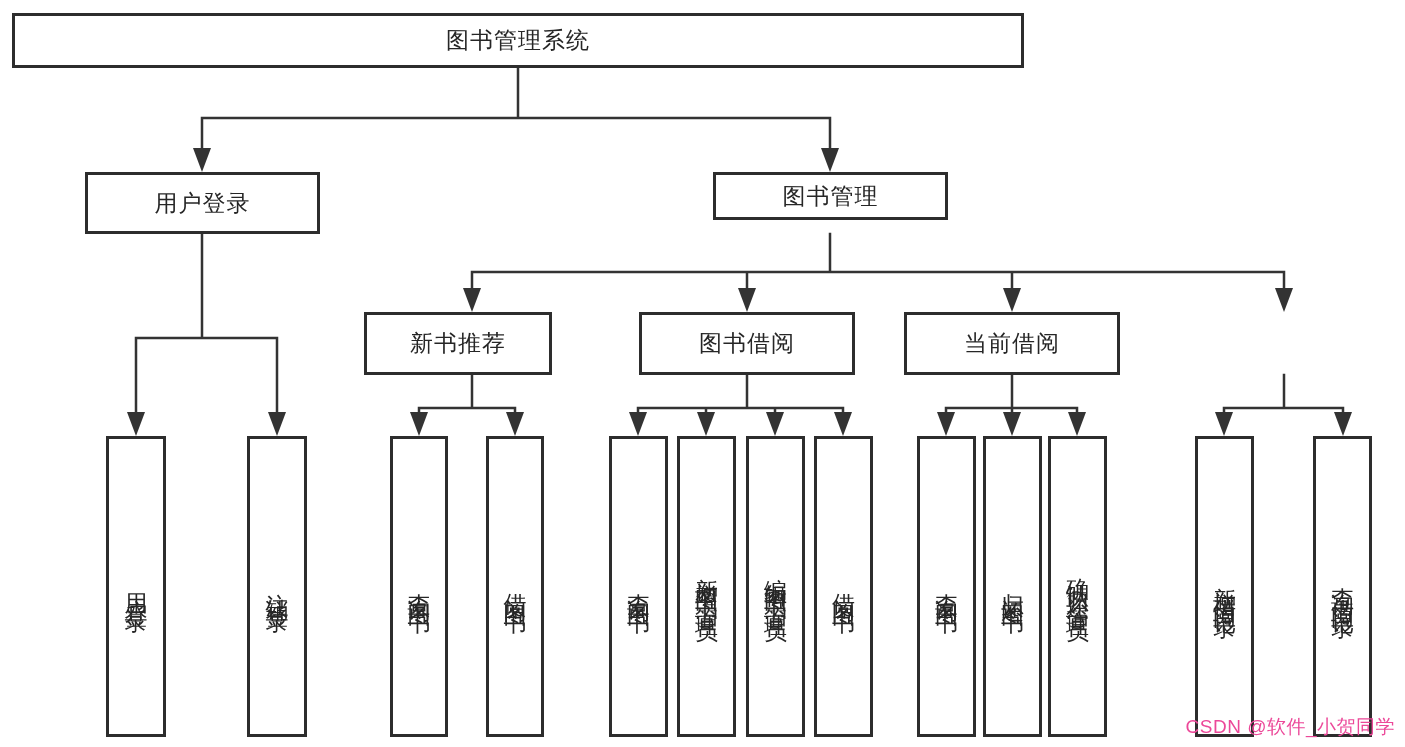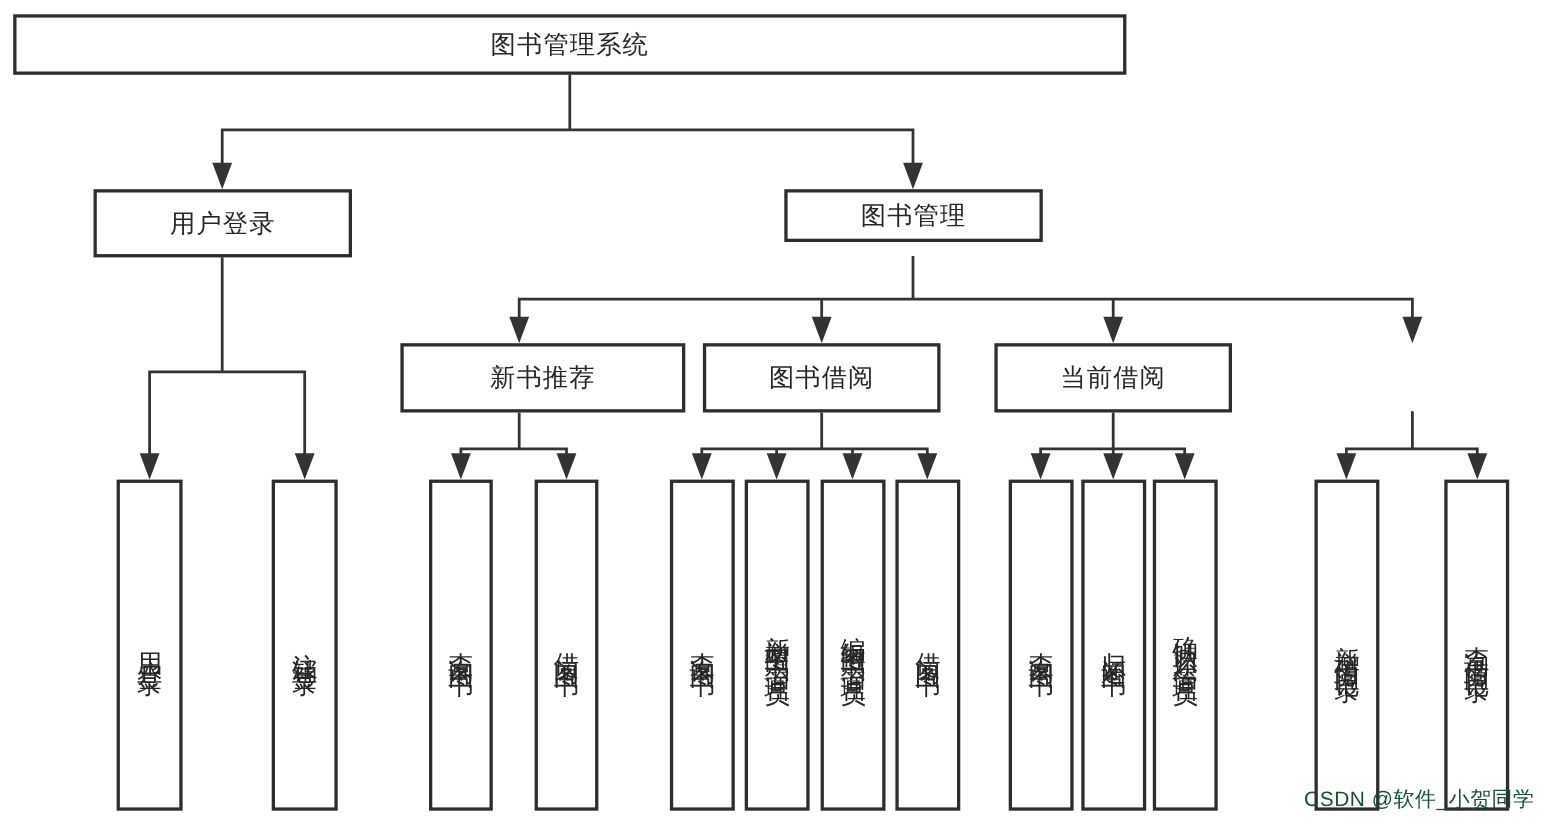--- a/index.html
+++ b/index.html
@@ -32,21 +32,21 @@
     font-size:23px;
     letter-spacing:6px;
     line-height:1;
   }
   .watermark{
     position:absolute;
     top:714px;
     right:10px;
     font-size:19px;
     letter-spacing:0.5px;
-    color:#14532d;
+    color:#ec4899;
   }
 </style>
 </head>
 <body>
 
 <div class="canvas">
 
   <svg class="wires" viewBox="0 0 1405 747" xmlns="http://www.w3.org/2000/svg">
     <g stroke="#333333" stroke-width="2.5" fill="none" stroke-linecap="square">
       <path d="M518,68 V118 M202,118 H830 M202,118 V150 M830,118 V150"></path>
@@ -84,21 +84,21 @@
     <span class="label">图书管理系统</span>
   </div>
 
   <div class="box h" style="left:85px;top:172px;width:235px;height:62px">
     <span class="label">用户登录</span>
   </div>
   <div class="box h" style="left:713px;top:172px;width:235px;height:48px">
     <span class="label">图书管理</span>
   </div>
 
-  <div class="box h" style="left:364px;top:312px;width:259px;height:63px">
+  <div class="box h" style="left:364px;top:312px;width:188px;height:63px">
     <span class="label">新书推荐</span>
   </div>
   <div class="box h" style="left:639px;top:312px;width:216px;height:63px">
     <span class="label">图书借阅</span>
   </div>
   <div class="box h" style="left:904px;top:312px;width:216px;height:63px">
     <span class="label">当前借阅</span>
   </div>
 
   <div class="box v" style="left:106px;top:436px;width:60px;height:301px">

